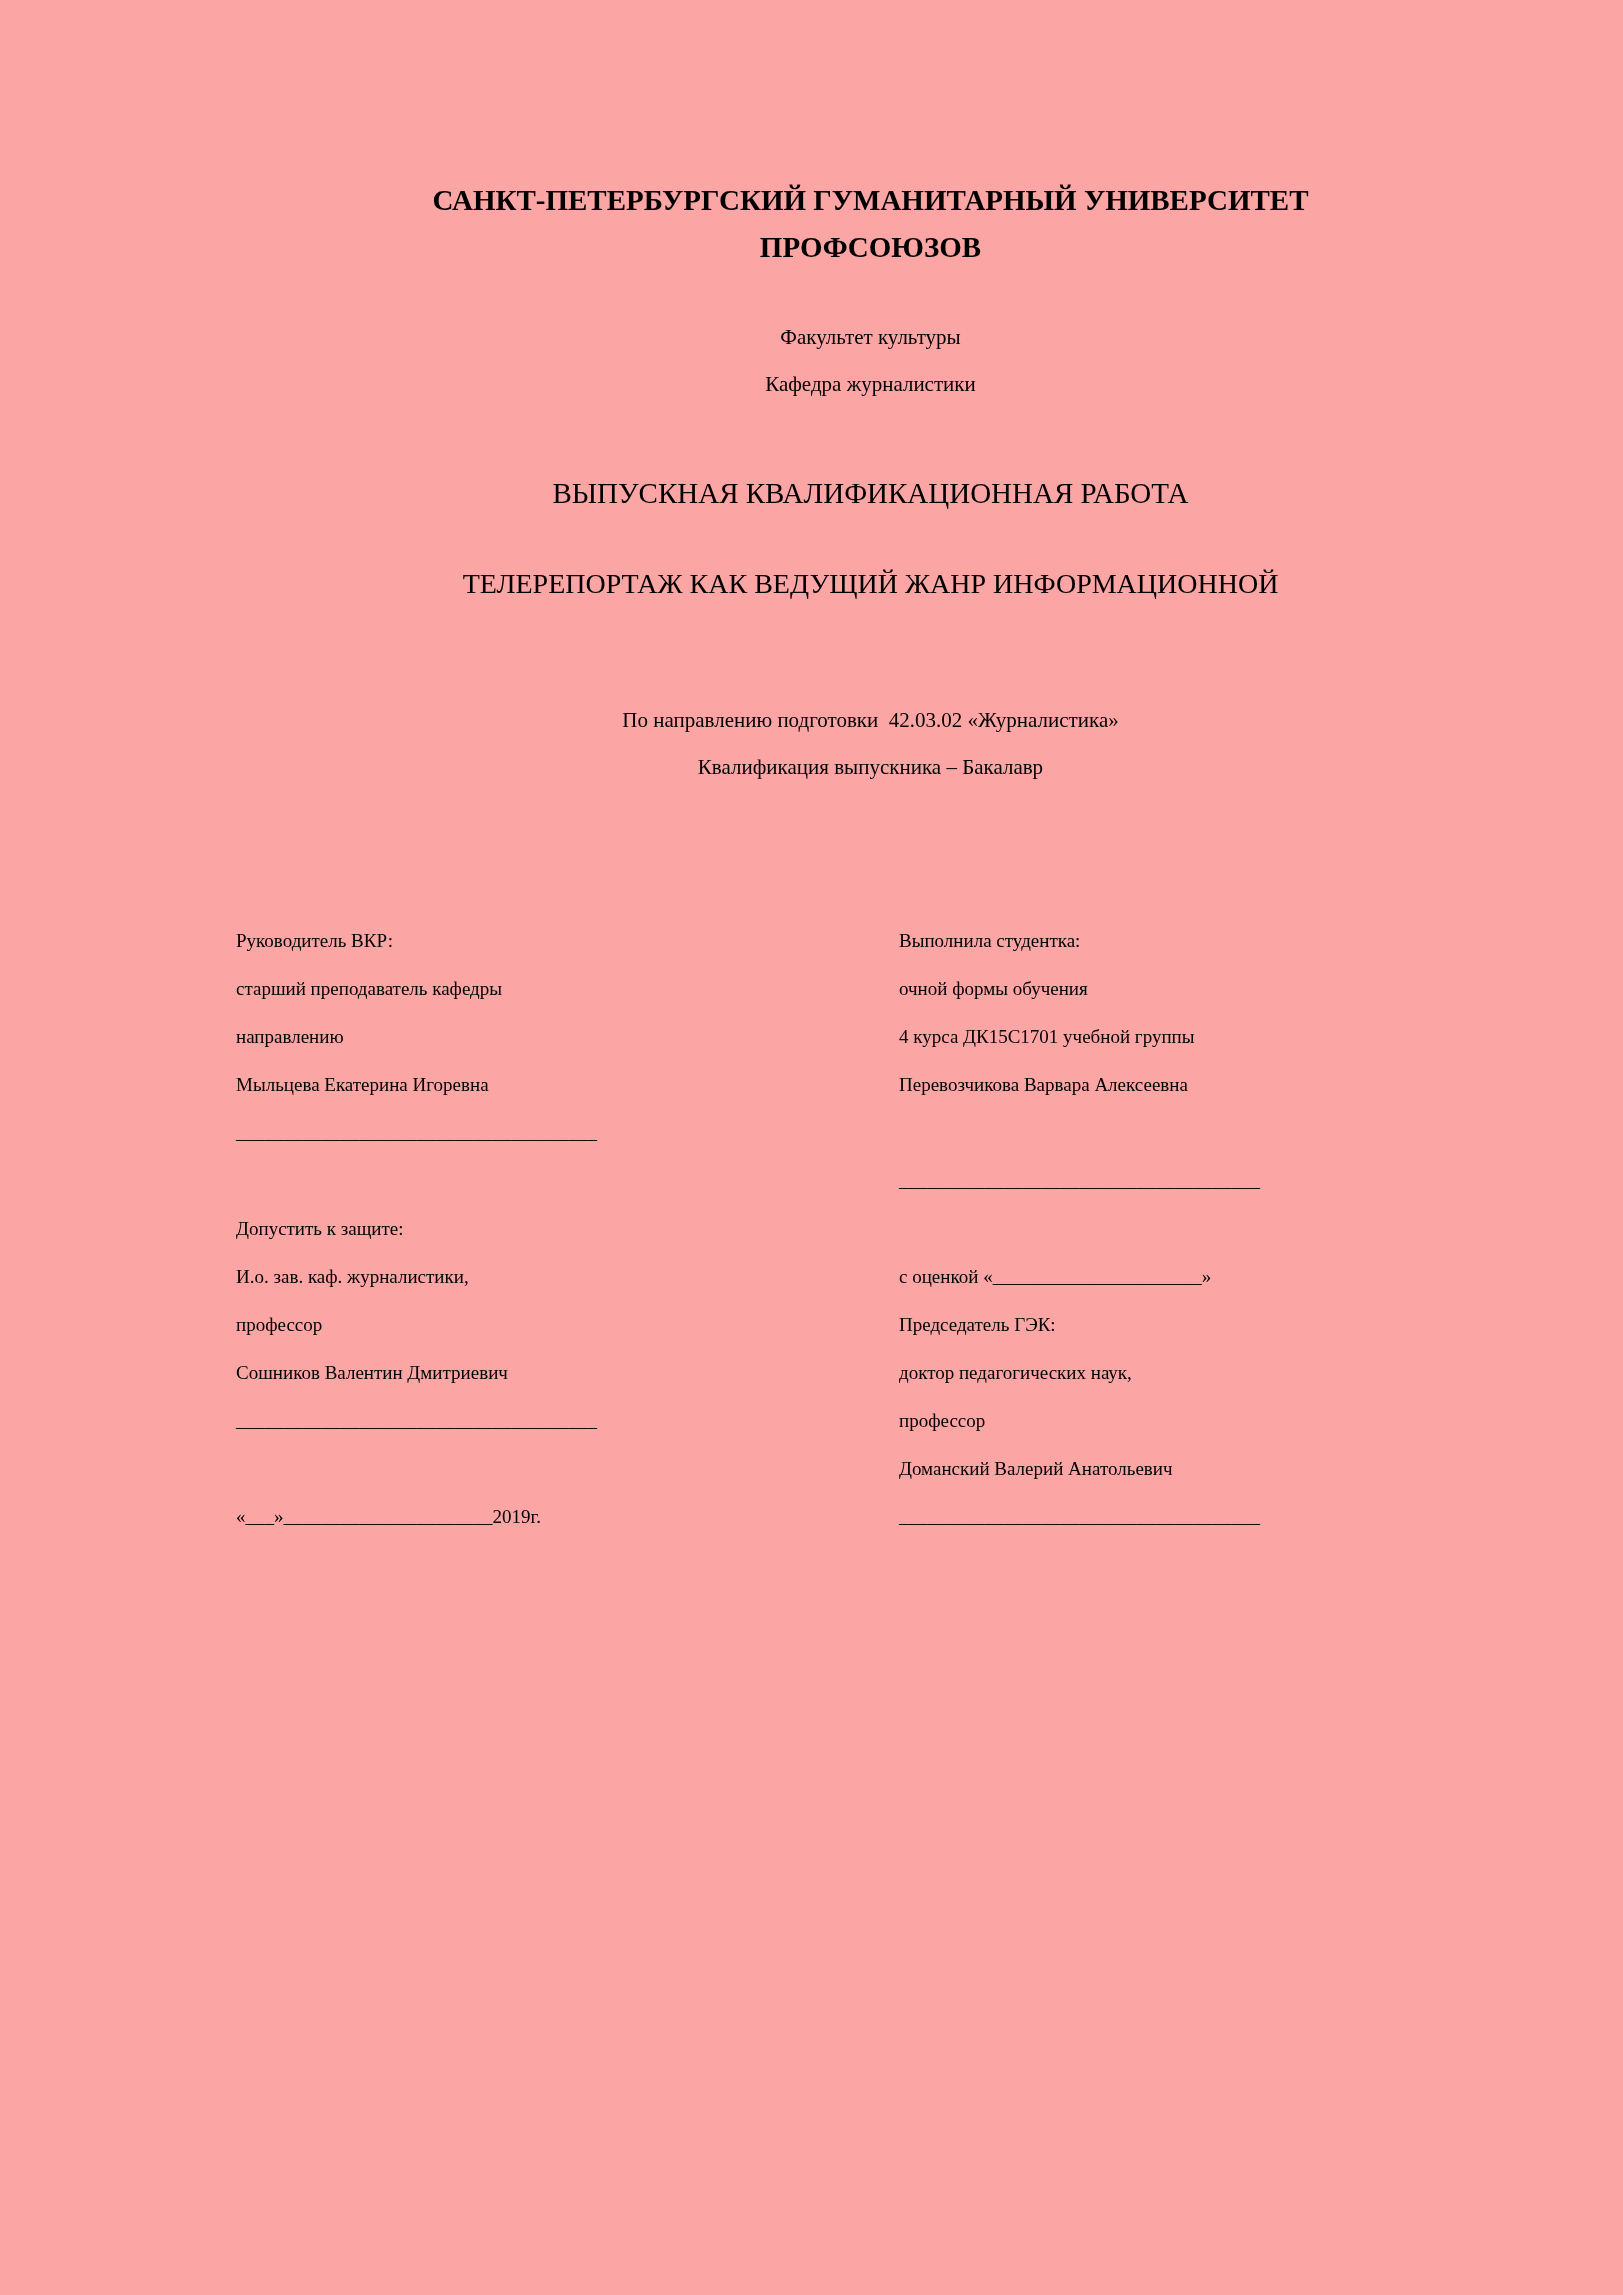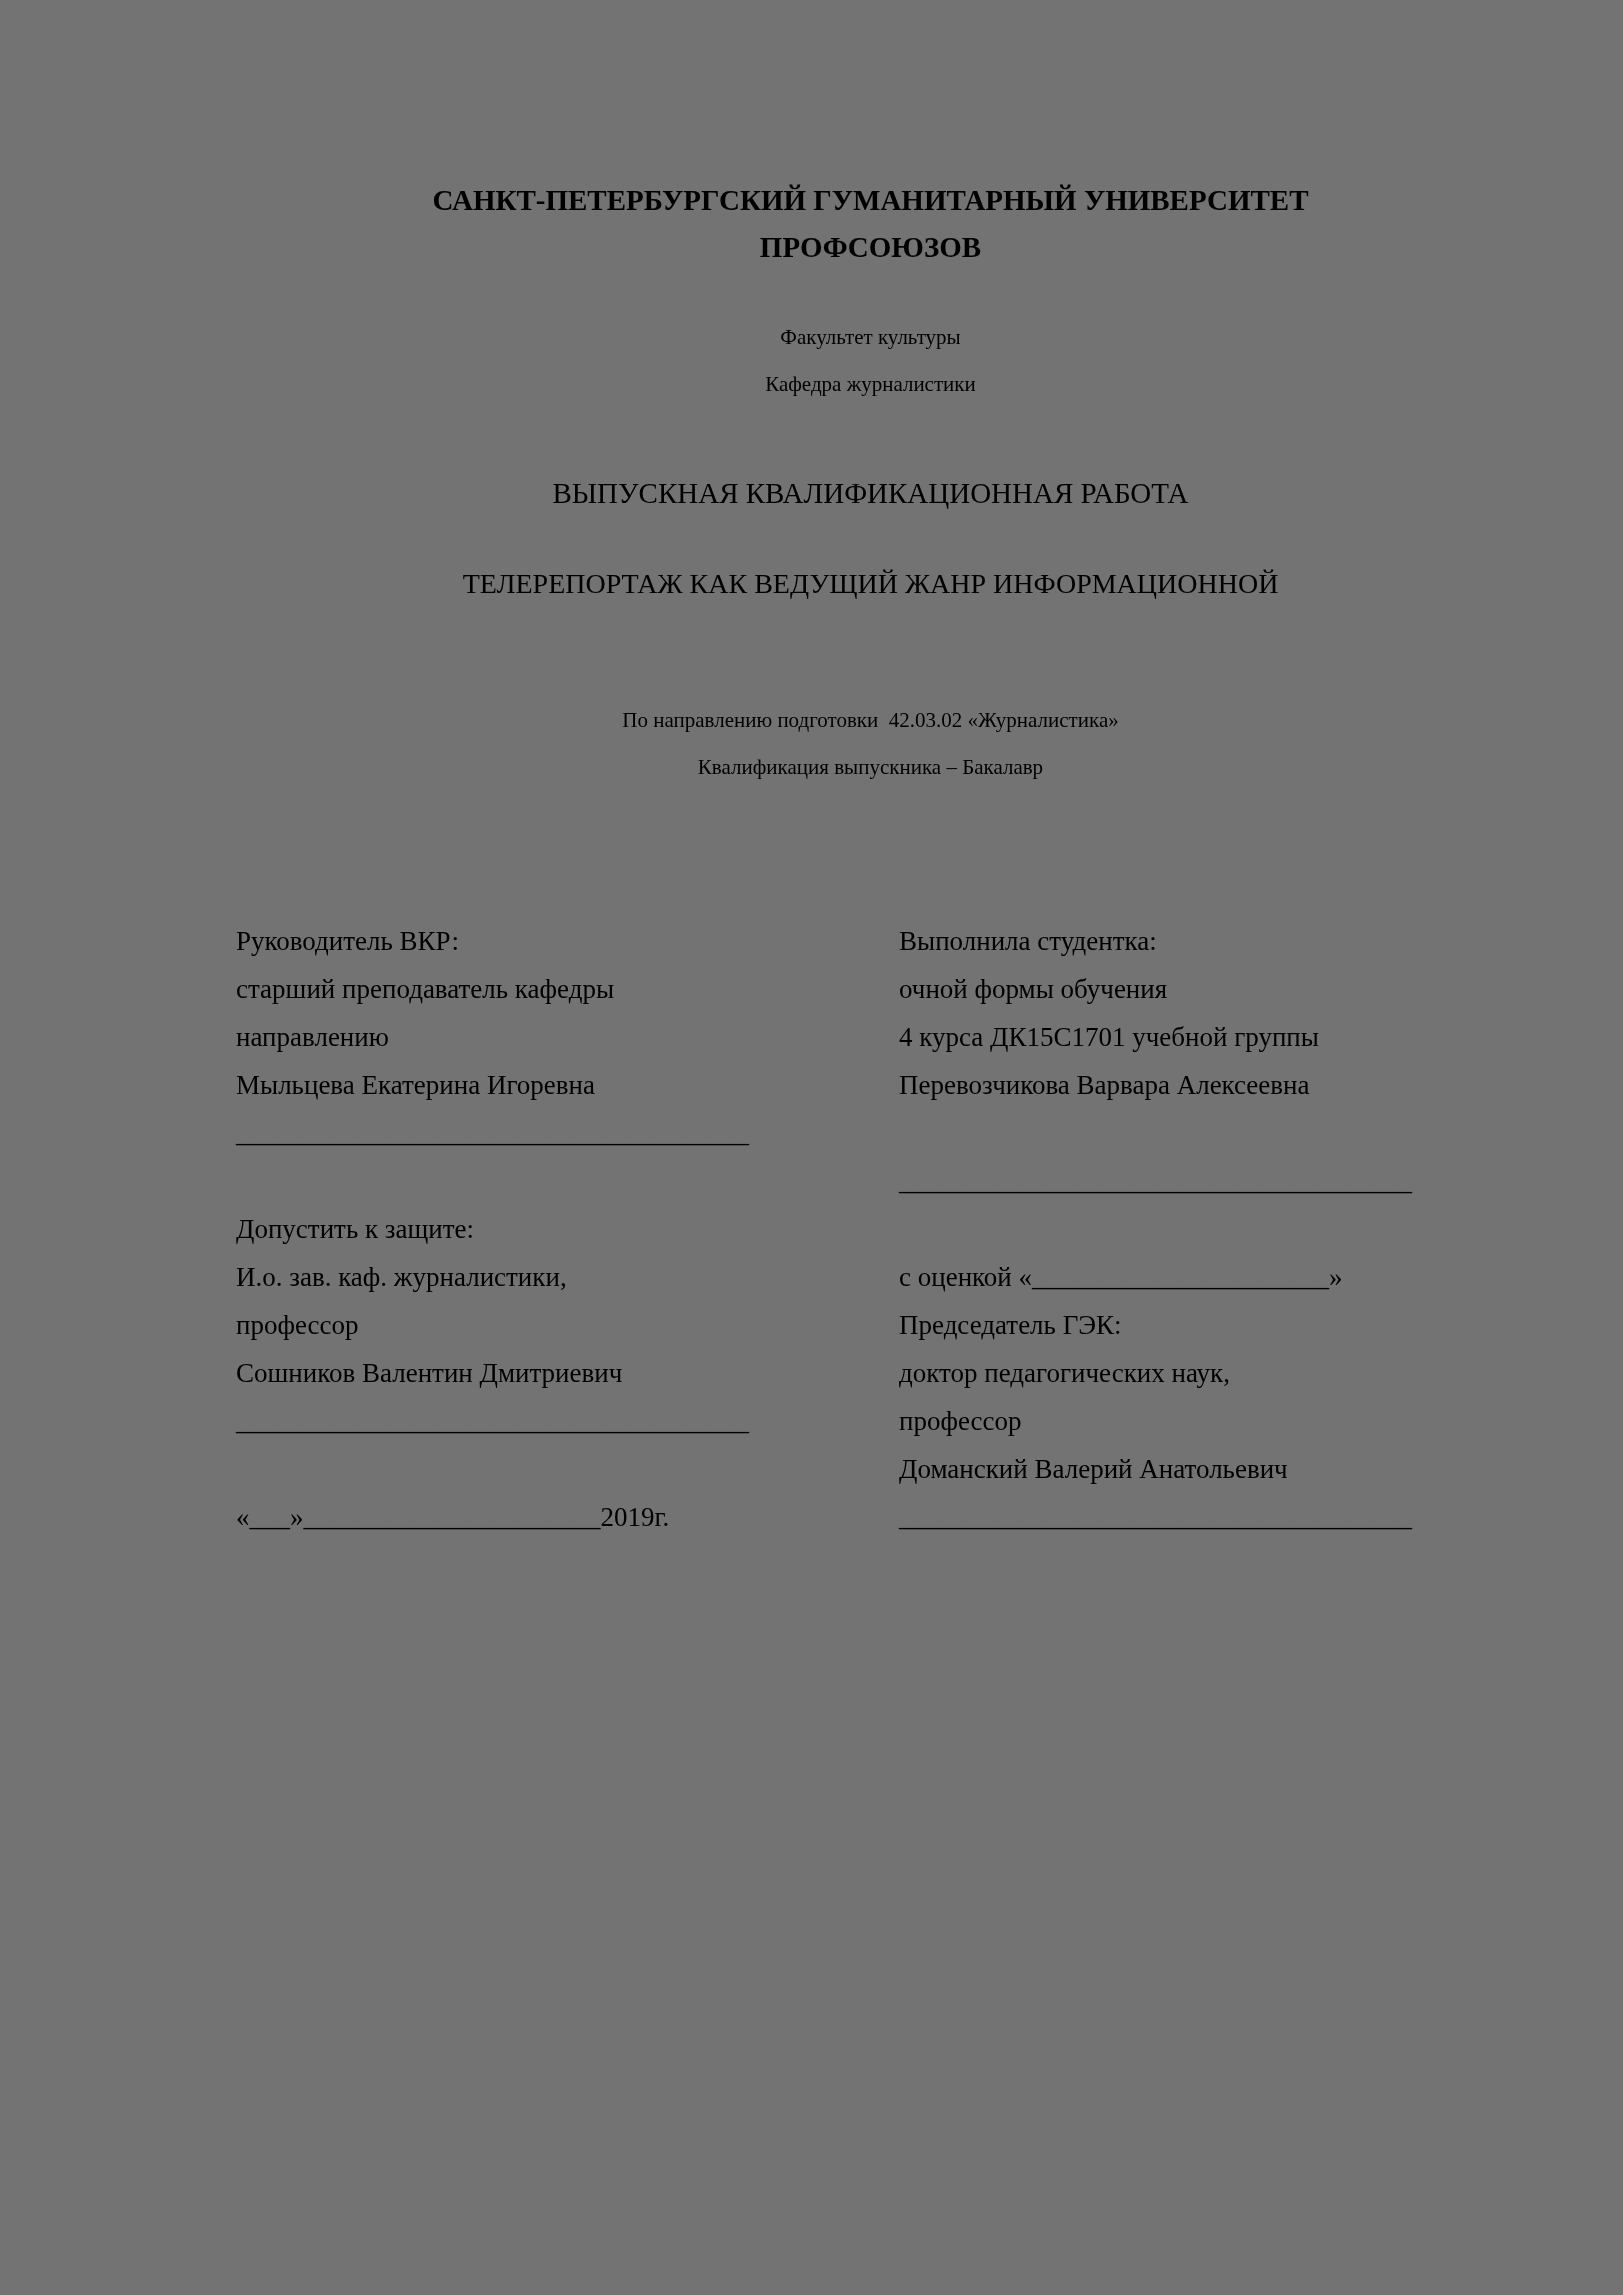--- a/index.html
+++ b/index.html
@@ -5,21 +5,21 @@
   html, body {
     margin: 0;
     padding: 0;
     background: #ffffff;
   }
   .page {
     position: relative;
     width: 1623px;
     height: 2295px;
     box-sizing: border-box;
-    background: #737373;
+    background: #fca5a5;
     color: #000000;
     font-family: "Liberation Serif", "DejaVu Serif", serif;
     padding: 177px 118px 0 236px;
     overflow: hidden;
   }
   .center { text-align: center; }
 
   .uni-title {
     font-weight: bold;
     font-size: 29px;
@@ -47,21 +47,21 @@
   .program-block .body-line { white-space: pre; }
   .sub-block { margin-top: 43px; }
 
   .columns {
     display: grid;
     grid-template-columns: 628px 608px;
     column-gap: 35px;
     margin-top: 126px;
   }
   .col .line {
-    font-size: 27px;
+    font-size: 19px;
     line-height: 48px;
     min-height: 48px;
     white-space: nowrap;
   }
   .bold { font-weight: bold; }
 
   .footer-block {
     margin-top: 188px;
   }
 </style>

